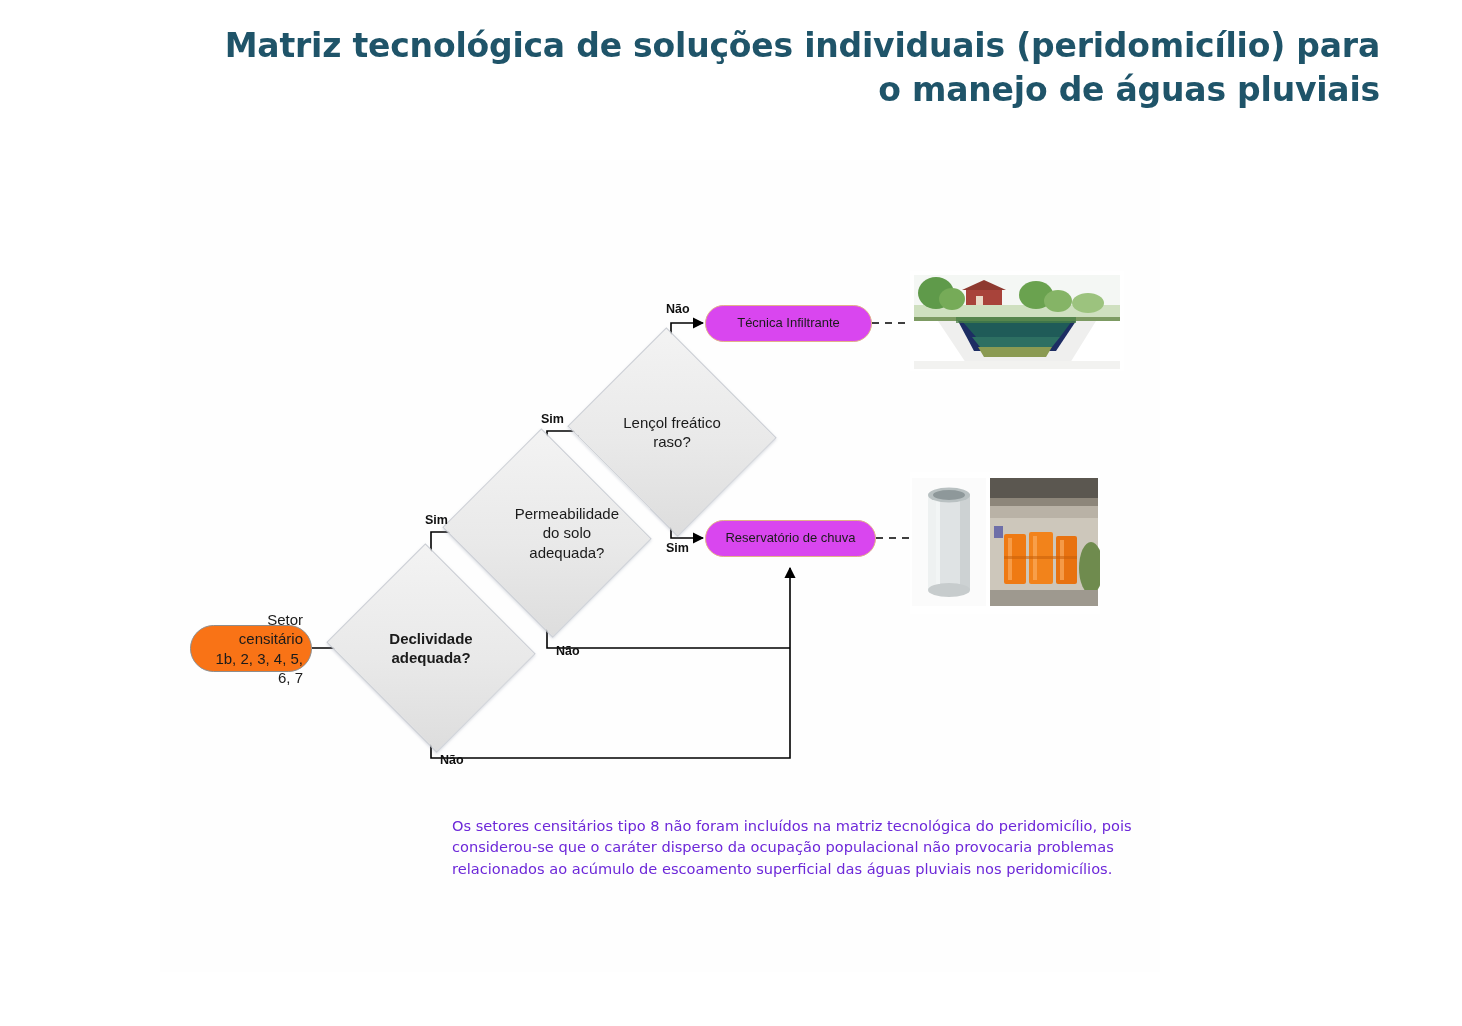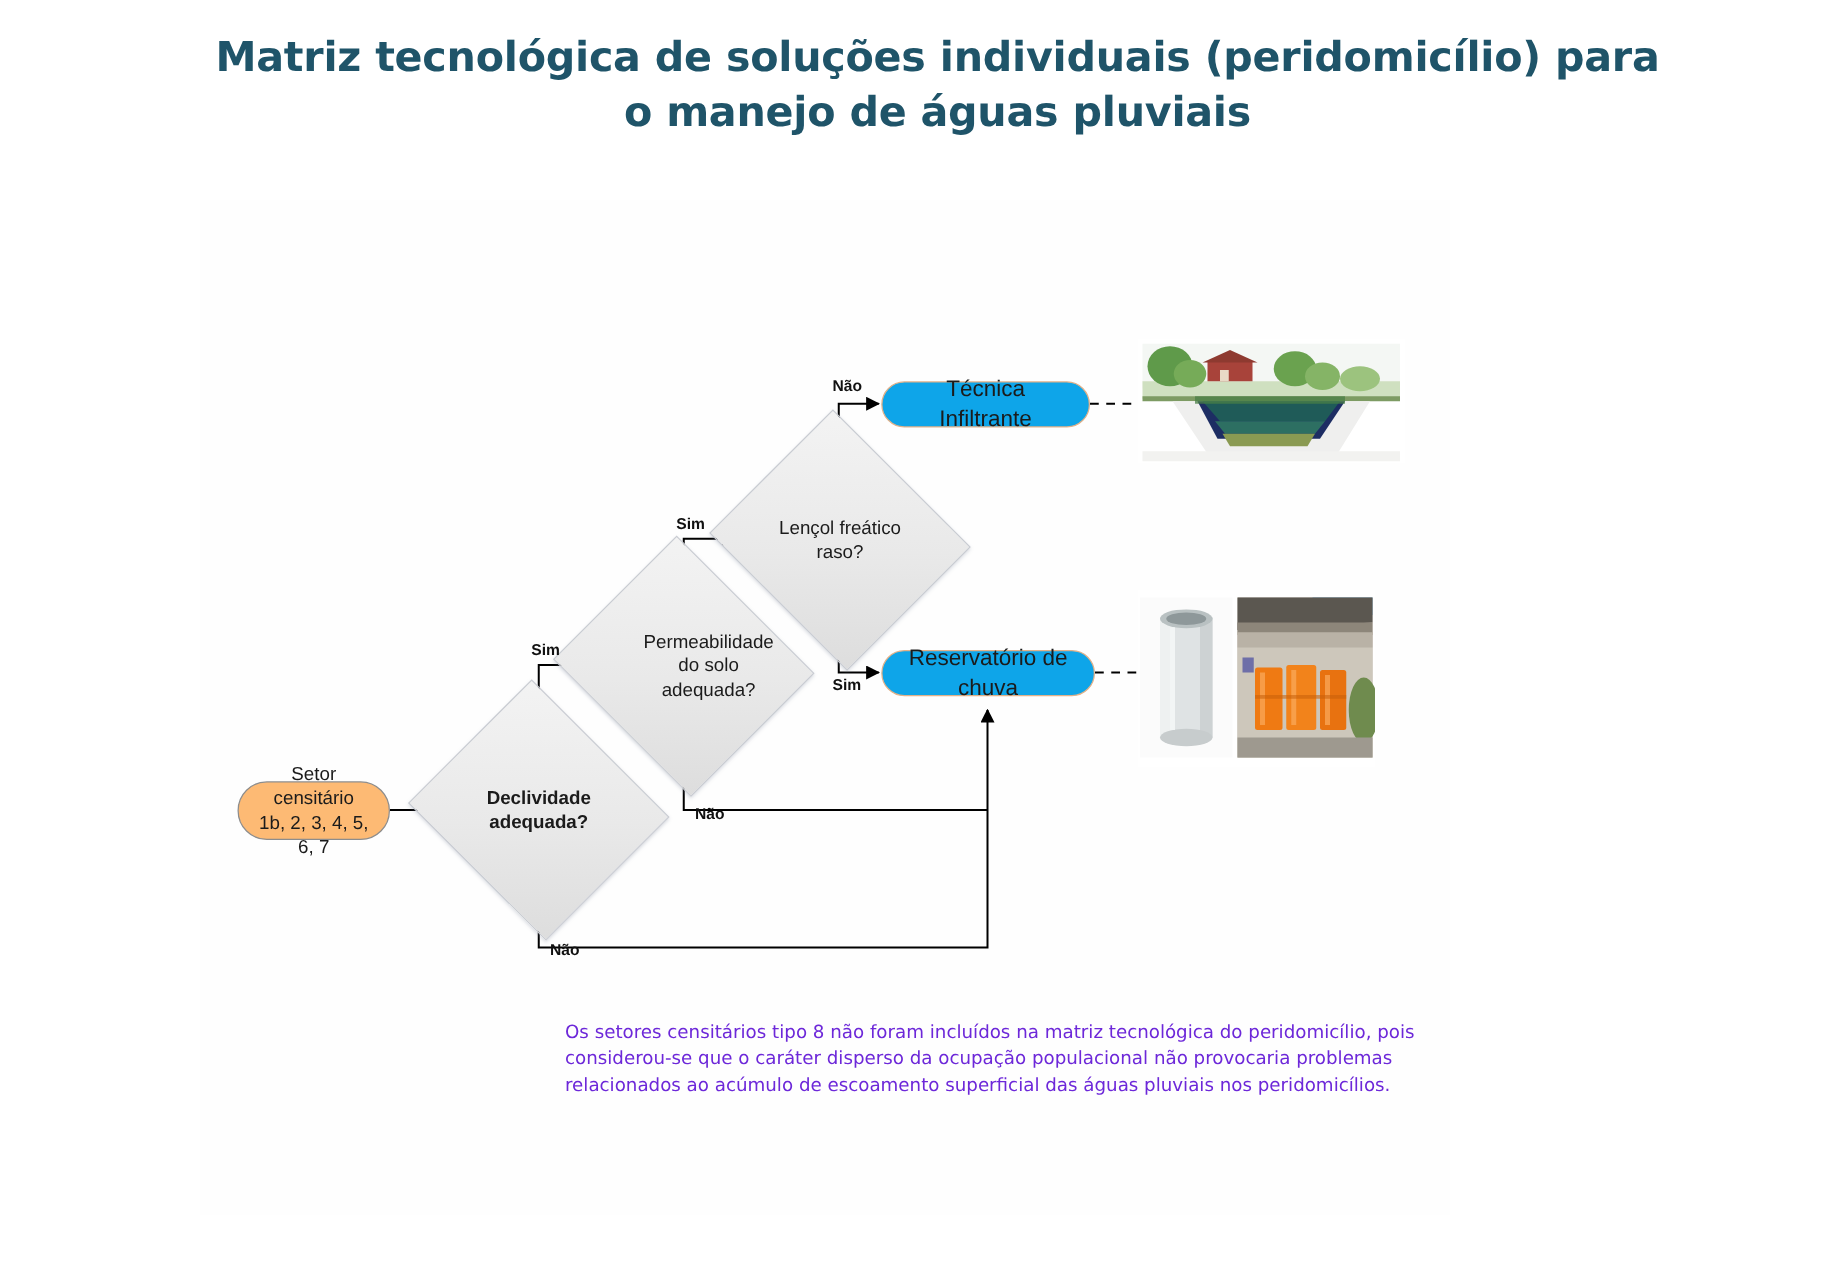--- a/index.html
+++ b/index.html
@@ -24,21 +24,21 @@
     left: 120px; top: 24px;
     width: 1260px;
     text-align: center;
     color: #1f5469;
     font-family: "DejaVu Sans", sans-serif;
     font-weight: bold;
     font-size: 33px;
     line-height: 1.32;
     letter-spacing: -0.2px;
   }
-  #title .line { display: block; }
+  #title .line { display: block; text-align: right; }
 
   
   #panel {
     position: absolute;
     left: 160px; top: 160px;
     width: 1000px; height: 812px;
     background: #fefefe;
   }
 
   
@@ -59,47 +59,48 @@
     text-align: center;
     color: #1b1b1b;
     font-size: 15px;
     line-height: 1.28;
     white-space: pre-line;
   }
 
   .node-start {
     border: 1.2px solid #8d8d8d;
     border-radius: 26px;
-    background: #fdba74;
+    background: #f97316;
     padding: 4px 8px;
+    text-align: right;
   }
 
   .node-decision {
     background: transparent;
   }
   .node-decision .diamond-shape {
     position: absolute;
     left: 0; top: 0; right: 0; bottom: 0;
     background: linear-gradient(135deg, #f3f3f3 0%, #e9e9e9 55%, #dddddd 100%);
     border: 1px solid #c9ccd2;
     transform: rotate(45deg);
     box-shadow: 1px 1px 3px rgba(120,130,150,0.28);
   }
   .node-decision .diamond-label {
     position: relative;
     z-index: 2;
     padding: 0 6px;
   }
 
   .node-terminal {
-    background: #0ea5e9;
+    background: #d946ef;
     border: 1px solid #e2b189;
     border-radius: 20px;
     padding: 5px 12px;
-    font-size: 18px;
+    font-size: 13px;
   }
 
   
   .edge-label {
     position: absolute;
     font-size: 12.5px;
     font-weight: bold;
     color: #111111;
     white-space: nowrap;
   }

